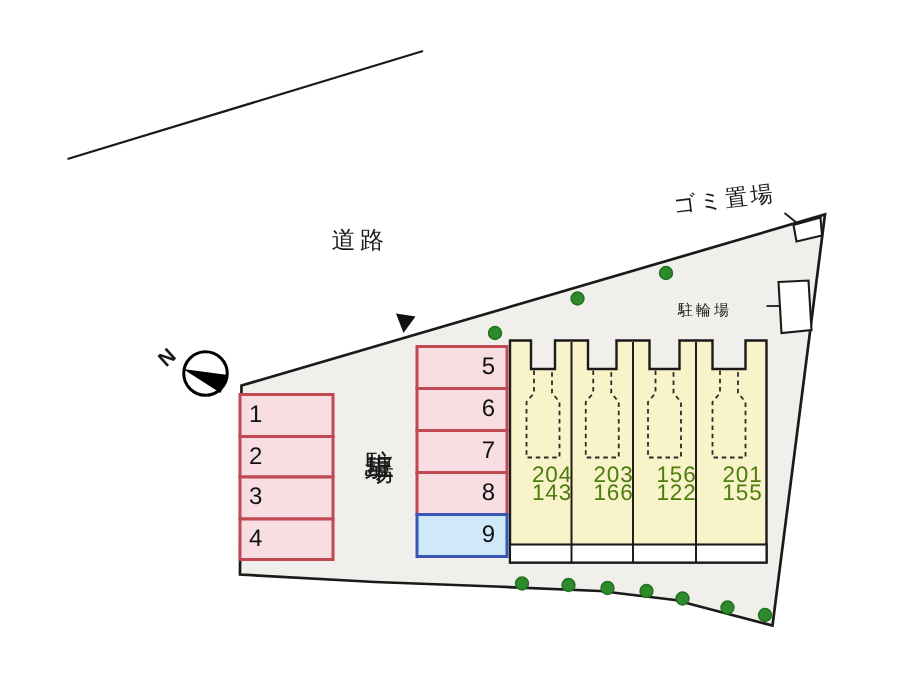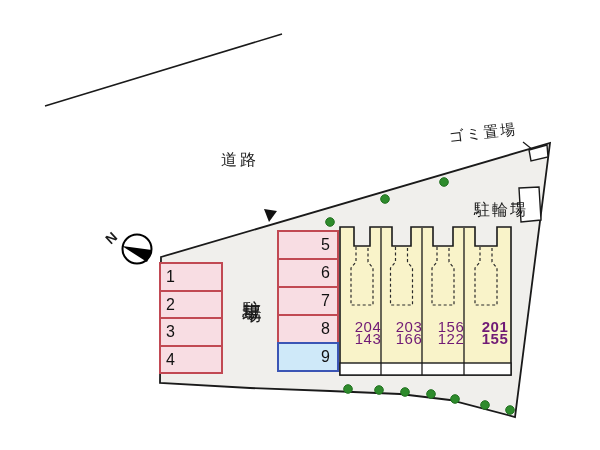--- a/index.html
+++ b/index.html
@@ -15,27 +15,27 @@
   html,body{margin:0;padding:0;background:#fff;}
   #plan{
     position:relative;width:600px;height:450px;background:#ffffff;
     font-family:"Liberation Sans","DejaVu Sans",sans-serif;
     color:#1a1a1a;overflow:hidden;
   }
   #plan svg{position:absolute;left:0;top:0;}
   .lbl{position:absolute;white-space:nowrap;color:#1a1a1a;}
   .road-lbl{left:221px;top:126px;font-size:16px;letter-spacing:3px;margin-top:24px;}
   .garbage-lbl{left:449px;top:128px;font-size:15px;letter-spacing:2px;transform:rotate(-7deg);transform-origin:left center;}
-  .bicycle-lbl{left:474px;top:200px;font-size:16px;letter-spacing:2px;}
+  .bicycle-lbl{left:452px;top:200px;font-size:10px;letter-spacing:2px;}
   .carpark-lbl{left:239px;top:285px;font-size:19px;letter-spacing:2px;writing-mode:vertical-rl;text-orientation:upright;}
   .north-lbl{left:106px;top:230px;font-size:14px;font-weight:bold;transform:rotate(-42deg);}
   .space-num{position:absolute;font-size:16px;color:#111;}
   .space-num.left{left:166px;}
   .space-num.right{left:280px;width:50px;text-align:right;}
-  .unit-lbl{position:absolute;top:321px;width:58px;text-align:center;font-size:15px;line-height:12px;color:#701a75;}
+  .unit-lbl{position:absolute;top:311px;width:58px;text-align:center;font-size:15px;line-height:12px;color:#4d7c0f;}
   .unit-lbl div{letter-spacing:0.5px;}
   .boundary{fill:var(--site-fill);stroke:var(--line);stroke-width:1.8;}
   .roadline{stroke:var(--line);stroke-width:1.5;}
   .pspace{fill:var(--parking-fill);stroke:var(--parking-border);stroke-width:2;}
   .pspace.hl{fill:var(--highlight-fill);stroke:var(--highlight-border);}
   .bldg{fill:var(--building-fill);stroke:var(--line);stroke-width:1.6;}
   .porch{fill:#ffffff;stroke:var(--line);stroke-width:1.4;}
   .divider{stroke:var(--line);stroke-width:1.3;}
   .dashed{fill:none;stroke:#2a2a2a;stroke-width:1.2;stroke-dasharray:3 2.5;}
   .whitebox{fill:#ffffff;stroke:var(--line);stroke-width:1.4;}
@@ -122,17 +122,17 @@
     <div>143</div>
   </div>
   <div class="unit-lbl" style="left:380px;text-align:center;">
     <div>203</div>
     <div>166</div>
   </div>
   <div class="unit-lbl" style="left:422px;">
     <div>156</div>
     <div>122</div>
   </div>
-  <div class="unit-lbl" style="left:466px;font-weight:bold;">
+  <div class="unit-lbl" style="left:466px;">
     <div>201</div>
     <div>155</div>
   </div>
 </div>
 
 </body></html>

